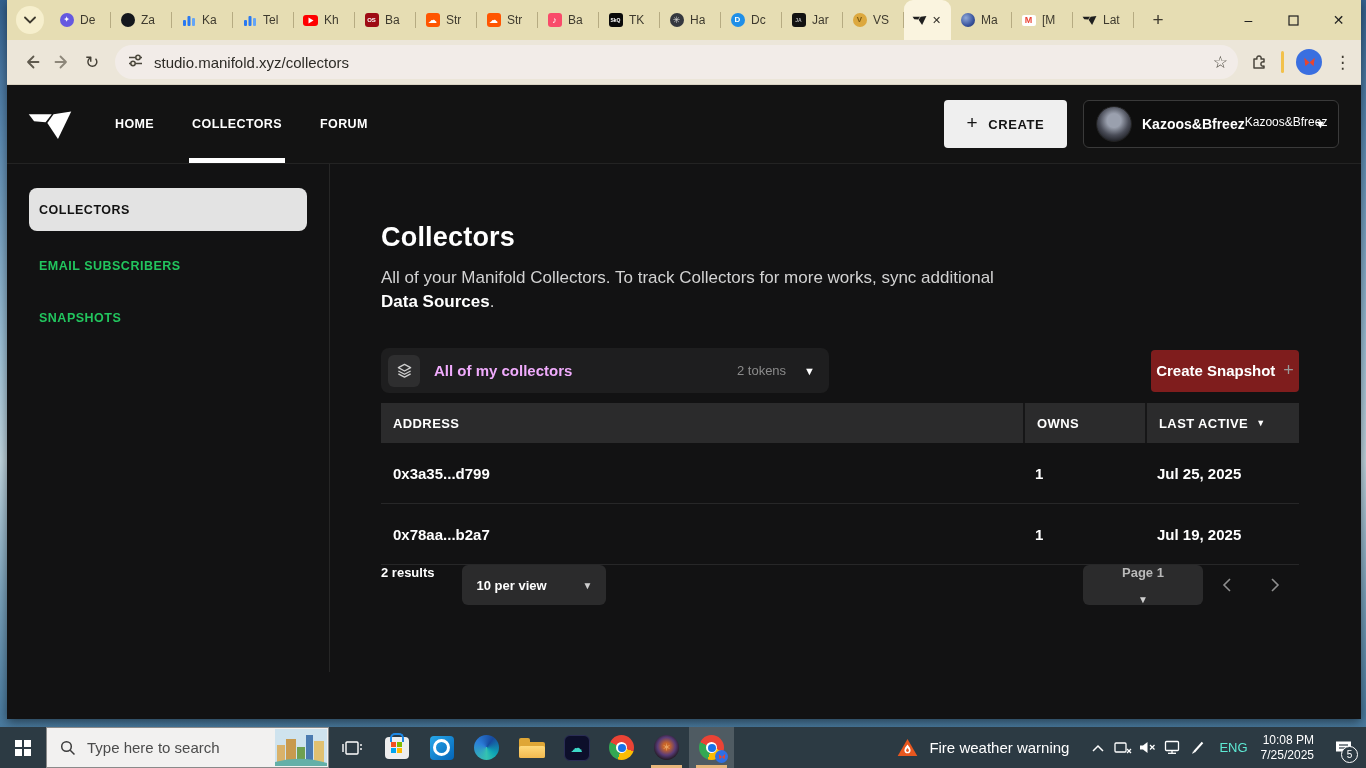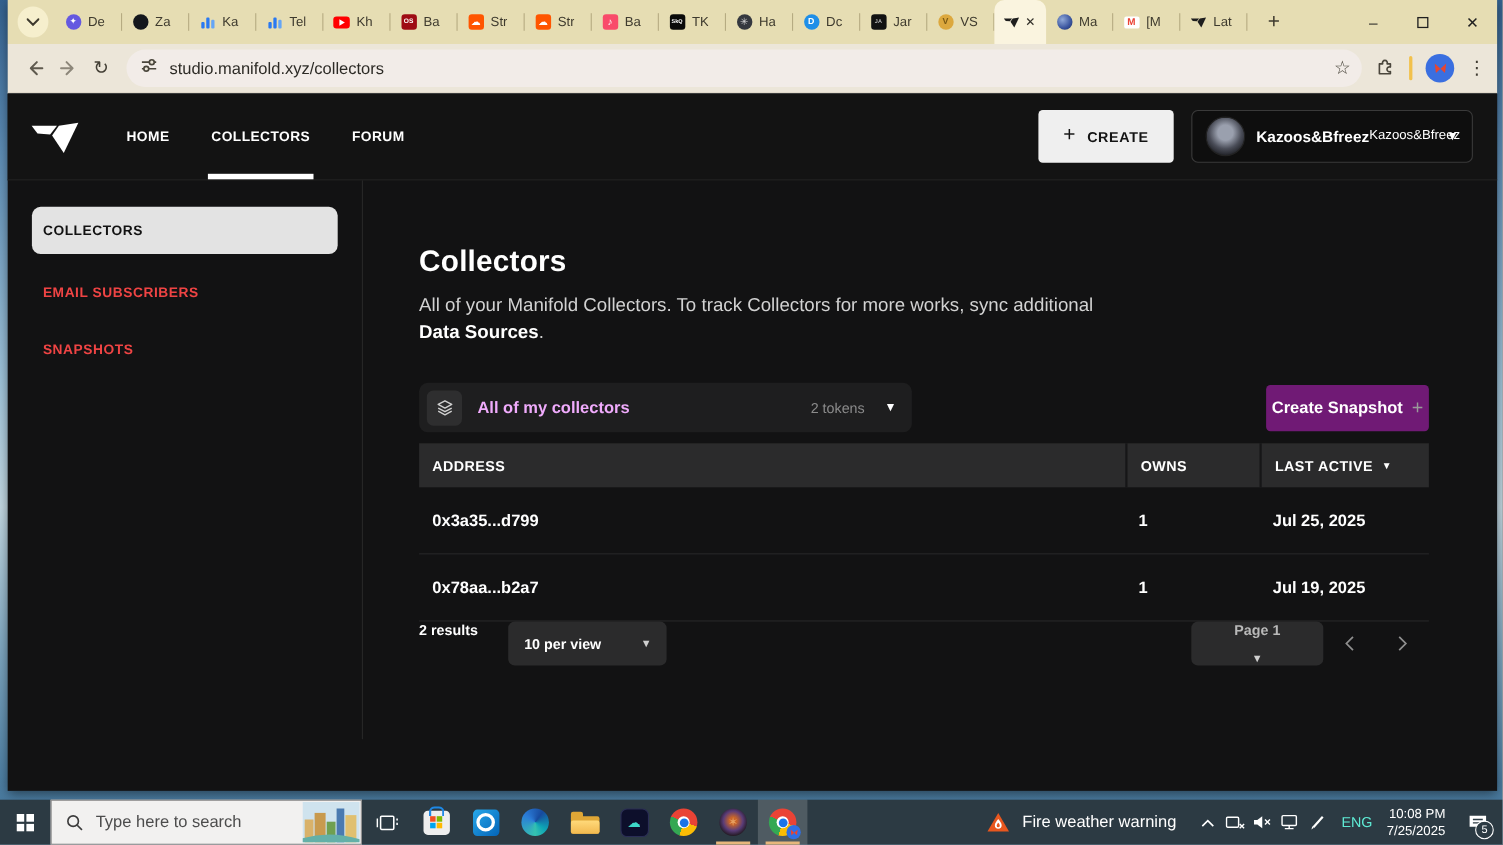--- a/index.html
+++ b/index.html
@@ -41,34 +41,34 @@
   .user-box{width:256px;height:48px;border:1px solid #3a3a3a;border-radius:6px;margin:0 22px 0 16px;display:flex;align-items:center;padding:0 12px;box-sizing:border-box;gap:10px;background:#0e0e0e;flex:none;cursor:pointer;}
   .user-avatar{width:34px;height:34px;border-radius:50%;flex:none;
     background:radial-gradient(circle at 50% 40%,#9aa0ae 0 26%,#4a4d58 55%,#15161a 85%);border:1px solid #222;}
   .user-names{display:flex;line-height:1.3;min-width:0;}
   .user-name{font-size:14px;font-weight:bold;color:#fff;}
   .user-sub{font-size:12px;color:#fff;}
   .user-caret{margin-left:auto;color:#fff;font-size:11px;}
   .body-row{flex:1;display:flex;min-height:0;}
   .sidebar{width:323px;flex:none;position:relative;padding-top:24px;box-sizing:border-box;}
   .sidebar::after{content:"";position:absolute;right:0;top:0;width:1px;height:508px;background:#262626;}
-  .side-item{margin:0 23px 9px 22px;height:43px;display:flex;align-items:center;padding-left:10px;font-size:12.5px;font-weight:bold;color:#ef4444;letter-spacing:.5px;border-radius:8px;cursor:pointer;}
+  .side-item{margin:0 23px 9px 22px;height:43px;display:flex;align-items:center;padding-left:10px;font-size:12.5px;font-weight:bold;color:#22c55e;letter-spacing:.5px;border-radius:8px;cursor:pointer;}
   .side-item.active{background:#e3e3e3;color:#121212;margin-bottom:13px;}
   .main{flex:1;padding:58px 0 0 51px;box-sizing:border-box;min-width:0;}
   .content{width:918px;}
   .page-title{font-size:27px;color:#fff;font-weight:600;letter-spacing:.2px;}
   .page-desc{margin-top:13px;font-size:17px;line-height:24px;color:#d2d2d2;max-width:640px;}
   .page-desc b{color:#fff;cursor:pointer;}
   .filter-row{margin-top:34px;display:flex;align-items:center;}
   .filter-bar{width:448px;height:45px;background:#1e1e1f;border-radius:8px;display:flex;align-items:center;padding:0 14px 0 7px;box-sizing:border-box;cursor:pointer;}
   .filter-ic{width:32px;height:32px;background:#2e2e2f;border-radius:6px;display:flex;align-items:center;justify-content:center;margin-right:14px;flex:none;}
   .filter-label{font-size:15px;font-weight:bold;color:#f0abfc;}
   .filter-meta{margin-left:auto;font-size:13px;color:#8b8b8b;}
   .filter-caret{margin-left:18px;color:#fff;font-size:11px;}
-  .snap-btn{margin-left:auto;width:148px;height:42px;background:#701a75;border-radius:4px;display:flex;align-items:center;justify-content:center;gap:8px;font-size:15px;font-weight:bold;color:#fff;cursor:pointer;}
+  .snap-btn{margin-left:auto;width:148px;height:42px;background:#7f1d1d;border-radius:4px;display:flex;align-items:center;justify-content:center;gap:8px;font-size:15px;font-weight:bold;color:#fff;cursor:pointer;}
   .snap-plus{color:#9a9a9a;font-weight:400;font-size:18px;margin-top:-1px;}
   .table{margin-top:10px;}
   .t-head{display:grid;grid-template-columns:642px 122px 154px;background:#2b2b2c;height:40px;}
   .t-hcell{display:flex;align-items:center;padding-left:12px;font-size:13px;font-weight:bold;color:#fff;letter-spacing:.4px;box-sizing:border-box;gap:8px;}
   .t-hcell + .t-hcell{border-left:2px solid #161617;}
   .h-caret{font-size:9px;color:#fff;}
   .t-row{display:grid;grid-template-columns:642px 122px 154px;height:60px;border-bottom:1px solid #272728;cursor:pointer;}
   .t-cell{display:flex;align-items:center;padding-left:12px;font-size:15px;font-weight:bold;color:#fff;}
   .foot-row{display:flex;align-items:flex-start;width:918px;}
   .results{font-size:13px;font-weight:bold;color:#fff;}

